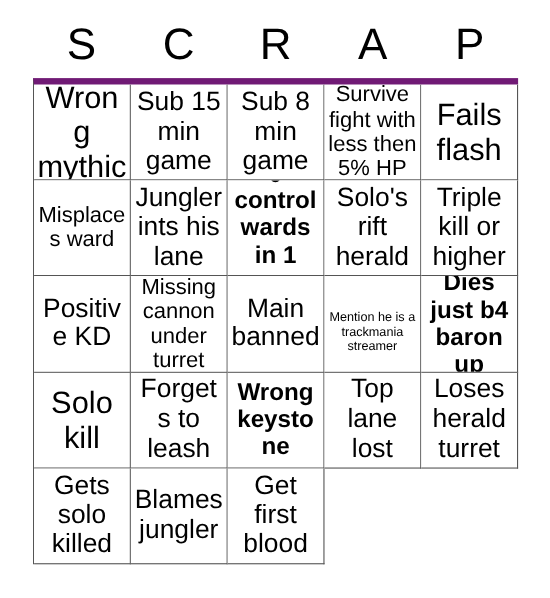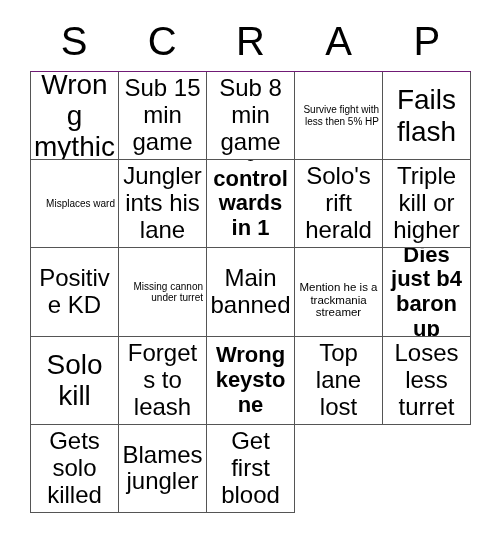--- a/index.html
+++ b/index.html
@@ -40,21 +40,21 @@
   }
   #grid {
     position: absolute;
     left: 30px;
     top: 71px;
     width: 441px;
     height: 442px;
     display: grid;
     grid-template-columns: repeat(5, 1fr);
     grid-template-rows: repeat(5, 1fr);
-    border-top: 1px solid #701a75;
+    border-top: 6px solid #701a75;
     border-left: 1px solid #555555;
     box-sizing: border-box;
     background: #ffffff;
   }
   .cell {
     border-right: 1px solid #555555;
     border-bottom: 1px solid #555555;
     box-sizing: border-box;
     display: flex;
     align-items: center;
@@ -67,21 +67,21 @@
   .cell-text {
     color: #000000;
     line-height: 1.12;
     display: block;
     width: 100%;
     word-wrap: break-word;
   }
   .sz-xl .cell-text { font-size: 28px; }
   .sz-lg .cell-text { font-size: 24px; }
   .sz-md .cell-text { font-size: 22px; font-weight: bold; }
-  .sz-sm .cell-text { font-size: 10px; text-align: right; }
+  .sz-sm .cell-text { font-size: 20px; }
   .sz-xs .cell-text { font-size: 11.5px; margin-top: 16px; }
 </style>
 </head>
 <body>
 
 <div id="card">
 
   <div id="header-row">
       <div class="header-letter">S</div>
       <div class="header-letter">C</div>
@@ -142,21 +142,21 @@
       <div class="cell sz-lg">
         <span class="cell-text">Forgets to leash</span>
       </div>
       <div class="cell sz-md">
         <span class="cell-text">Wrong keystone</span>
       </div>
       <div class="cell sz-lg">
         <span class="cell-text">Top lane lost</span>
       </div>
       <div class="cell sz-lg">
-        <span class="cell-text">Loses less turret</span>
+        <span class="cell-text">Loses herald turret</span>
       </div>
       <div class="cell sz-lg">
         <span class="cell-text">Gets solo killed</span>
       </div>
       <div class="cell sz-lg">
         <span class="cell-text">Blames jungler</span>
       </div>
       <div class="cell sz-lg">
         <span class="cell-text">Get first blood</span>
       </div>

